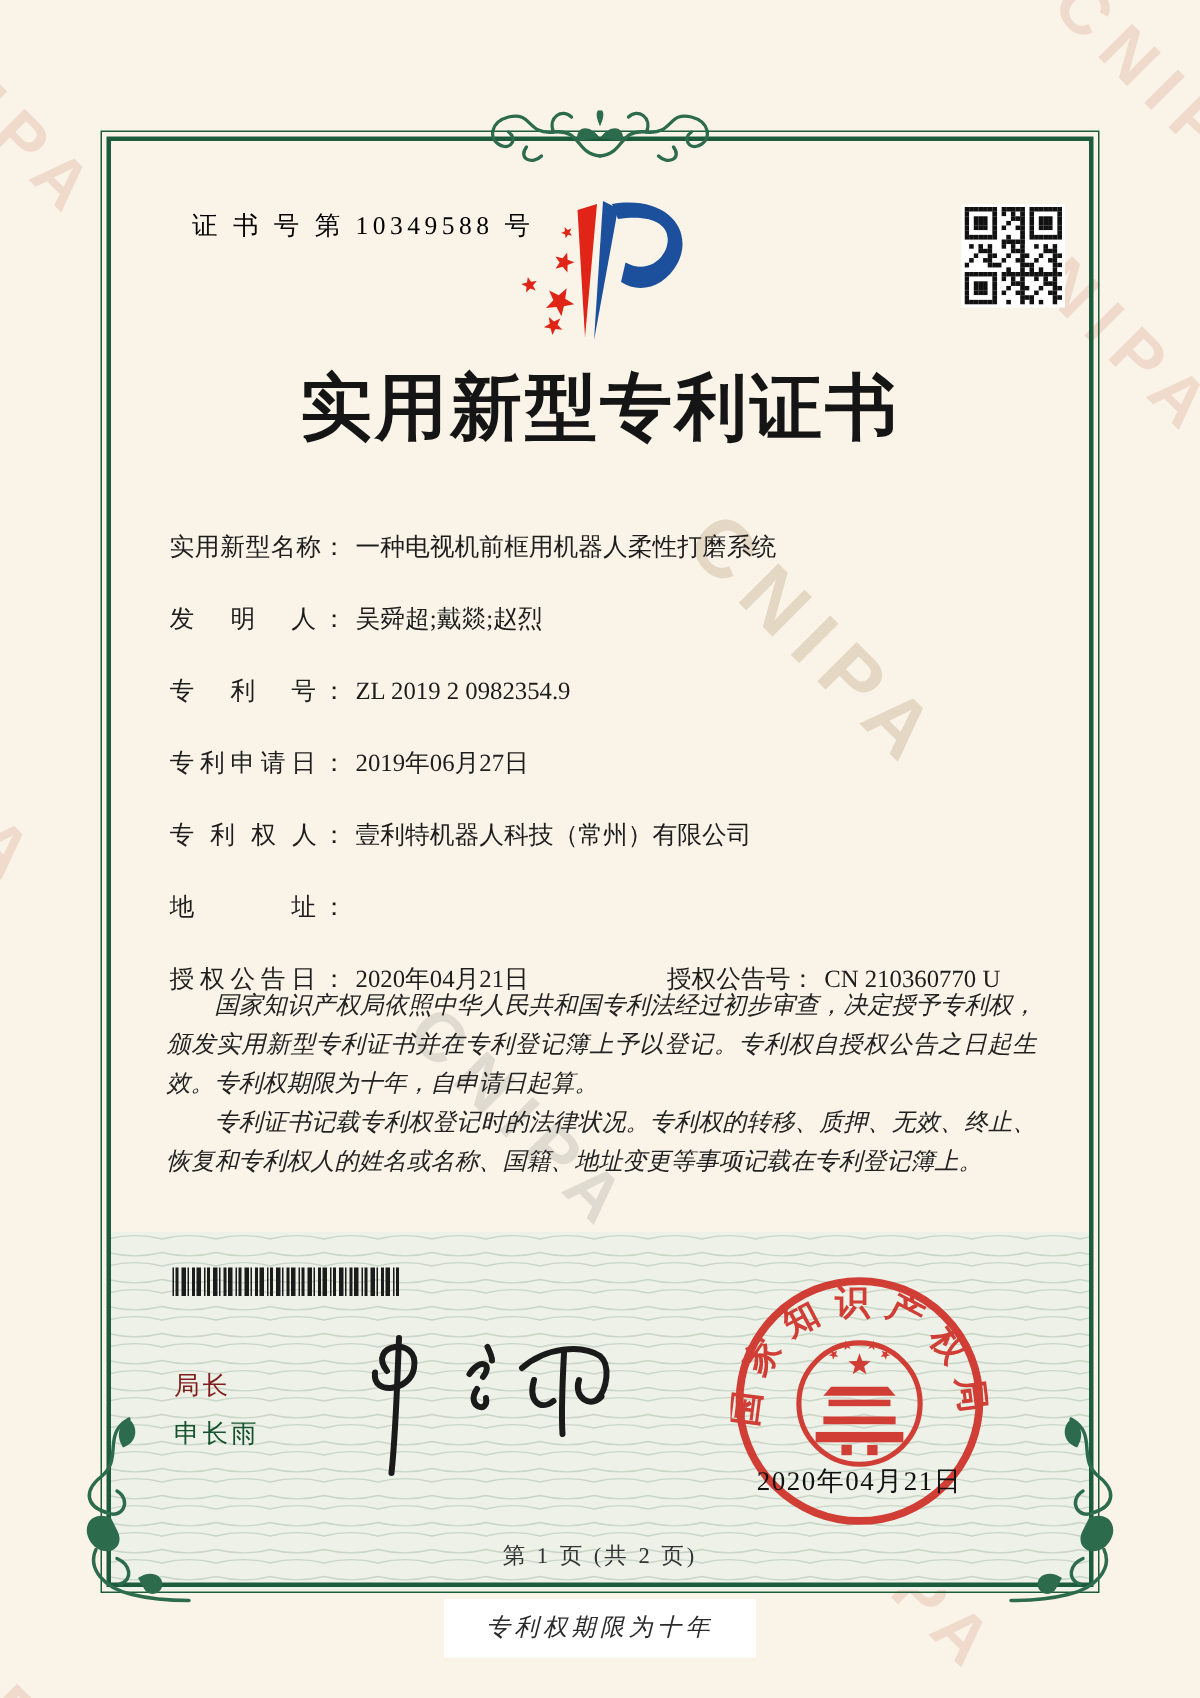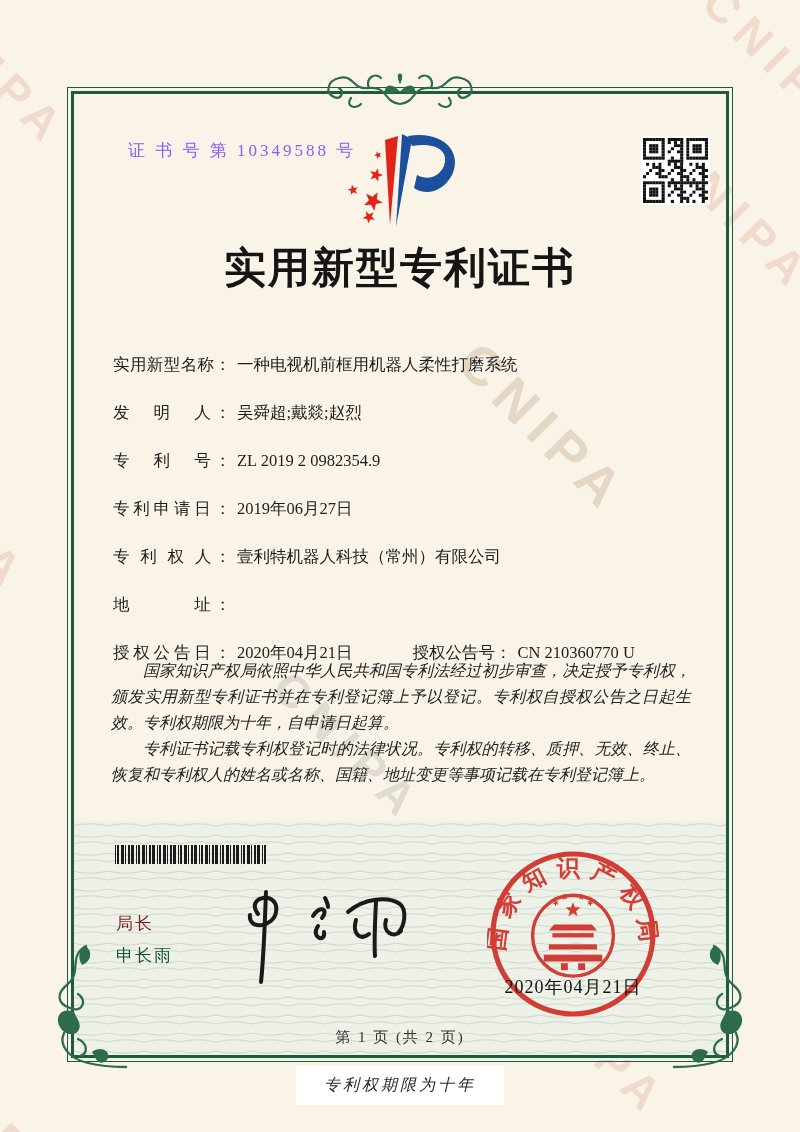--- a/index.html
+++ b/index.html
@@ -23,33 +23,33 @@
     border:1.5px solid #1c5c3c;z-index:2;box-sizing:border-box;
   }
   .frame-inner{
     position:absolute;left:3px;top:3px;right:3px;bottom:3px;
     border:3px solid #1c5c3c;
   }
   
   .waves{position:absolute;left:72px;top:821px;z-index:1;}
   
   .content{position:absolute;left:0;top:0;width:800px;height:1132px;z-index:3;}
-  .cert-no{position:absolute;left:128px;top:139px;font-size:17px;letter-spacing:3px;color:#8b5cf6;}
+  .cert-no{position:absolute;left:128px;top:139px;font-size:17px;letter-spacing:3px;color:#000000;}
   .logo{position:absolute;left:338px;top:130px;}
   .qr{position:absolute;left:641px;top:136px;background:#fff;padding:2px;}
   .title{
     position:absolute;left:0;top:240px;width:800px;text-align:center;
-    font-size:42px;font-weight:bold;letter-spacing:2px;color:#151515;
+    font-size:48px;font-weight:bold;letter-spacing:2px;color:#151515;
   }
   .fields{position:absolute;left:113px;top:334px;width:590px;font-size:16.5px;color:#1d1d1d;}
   .frow{display:flex;margin-bottom:26px;line-height:22px;margin-top:20px;}
   .flabel{display:inline-block;width:118px;text-align:justify;text-align-last:justify;flex:0 0 118px;}
   .fvalue{margin-left:6px;max-width:460px;}
   .grant-row{display:flex;margin-bottom:0;line-height:22px;}
-  .grant-pair2{margin-left:60px;display:flex;}
+  .grant-pair2{margin-left:92px;display:flex;}
   .body-text{
     position:absolute;left:111px;top:658px;width:580px;
     font-size:16px;line-height:26px;text-align:justify;
     font-style:italic;color:#222;
   }
   .body-text p{margin:0;text-indent:2em;}
   .barcode{position:absolute;left:115px;top:845px;height:19px;display:flex;align-items:stretch;}
   .barcode div{background:#1b1b1b;}
   .director-label{position:absolute;left:116px;top:912px;font-size:17px;letter-spacing:2px;color:#7f1d1d;}
   .director-name{position:absolute;left:116px;top:944px;font-size:17px;letter-spacing:2px;color:#14532d;}

